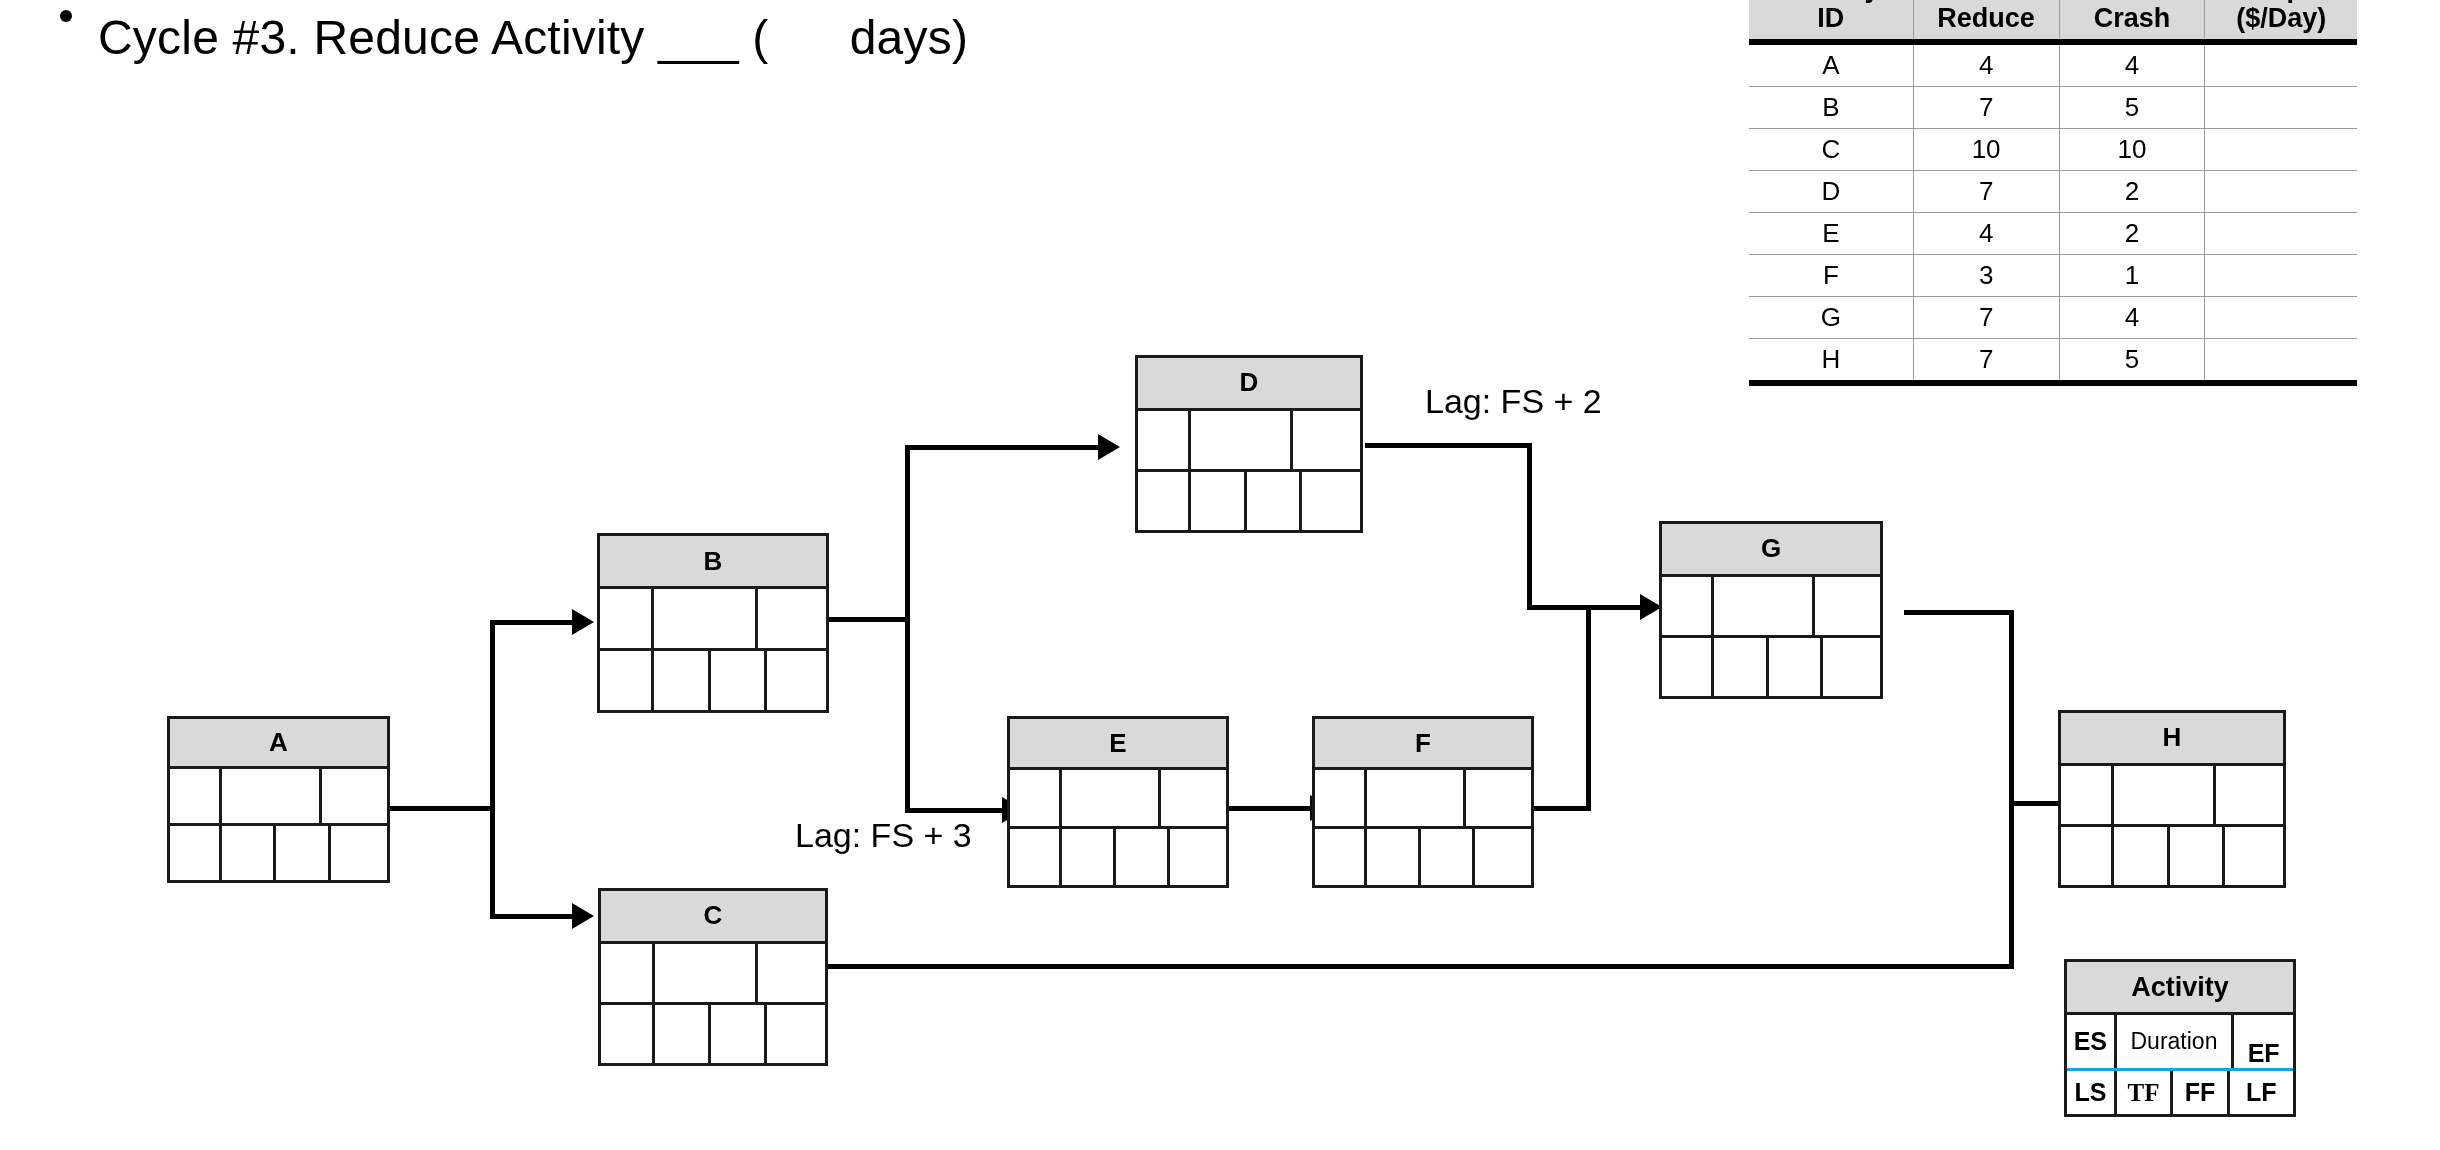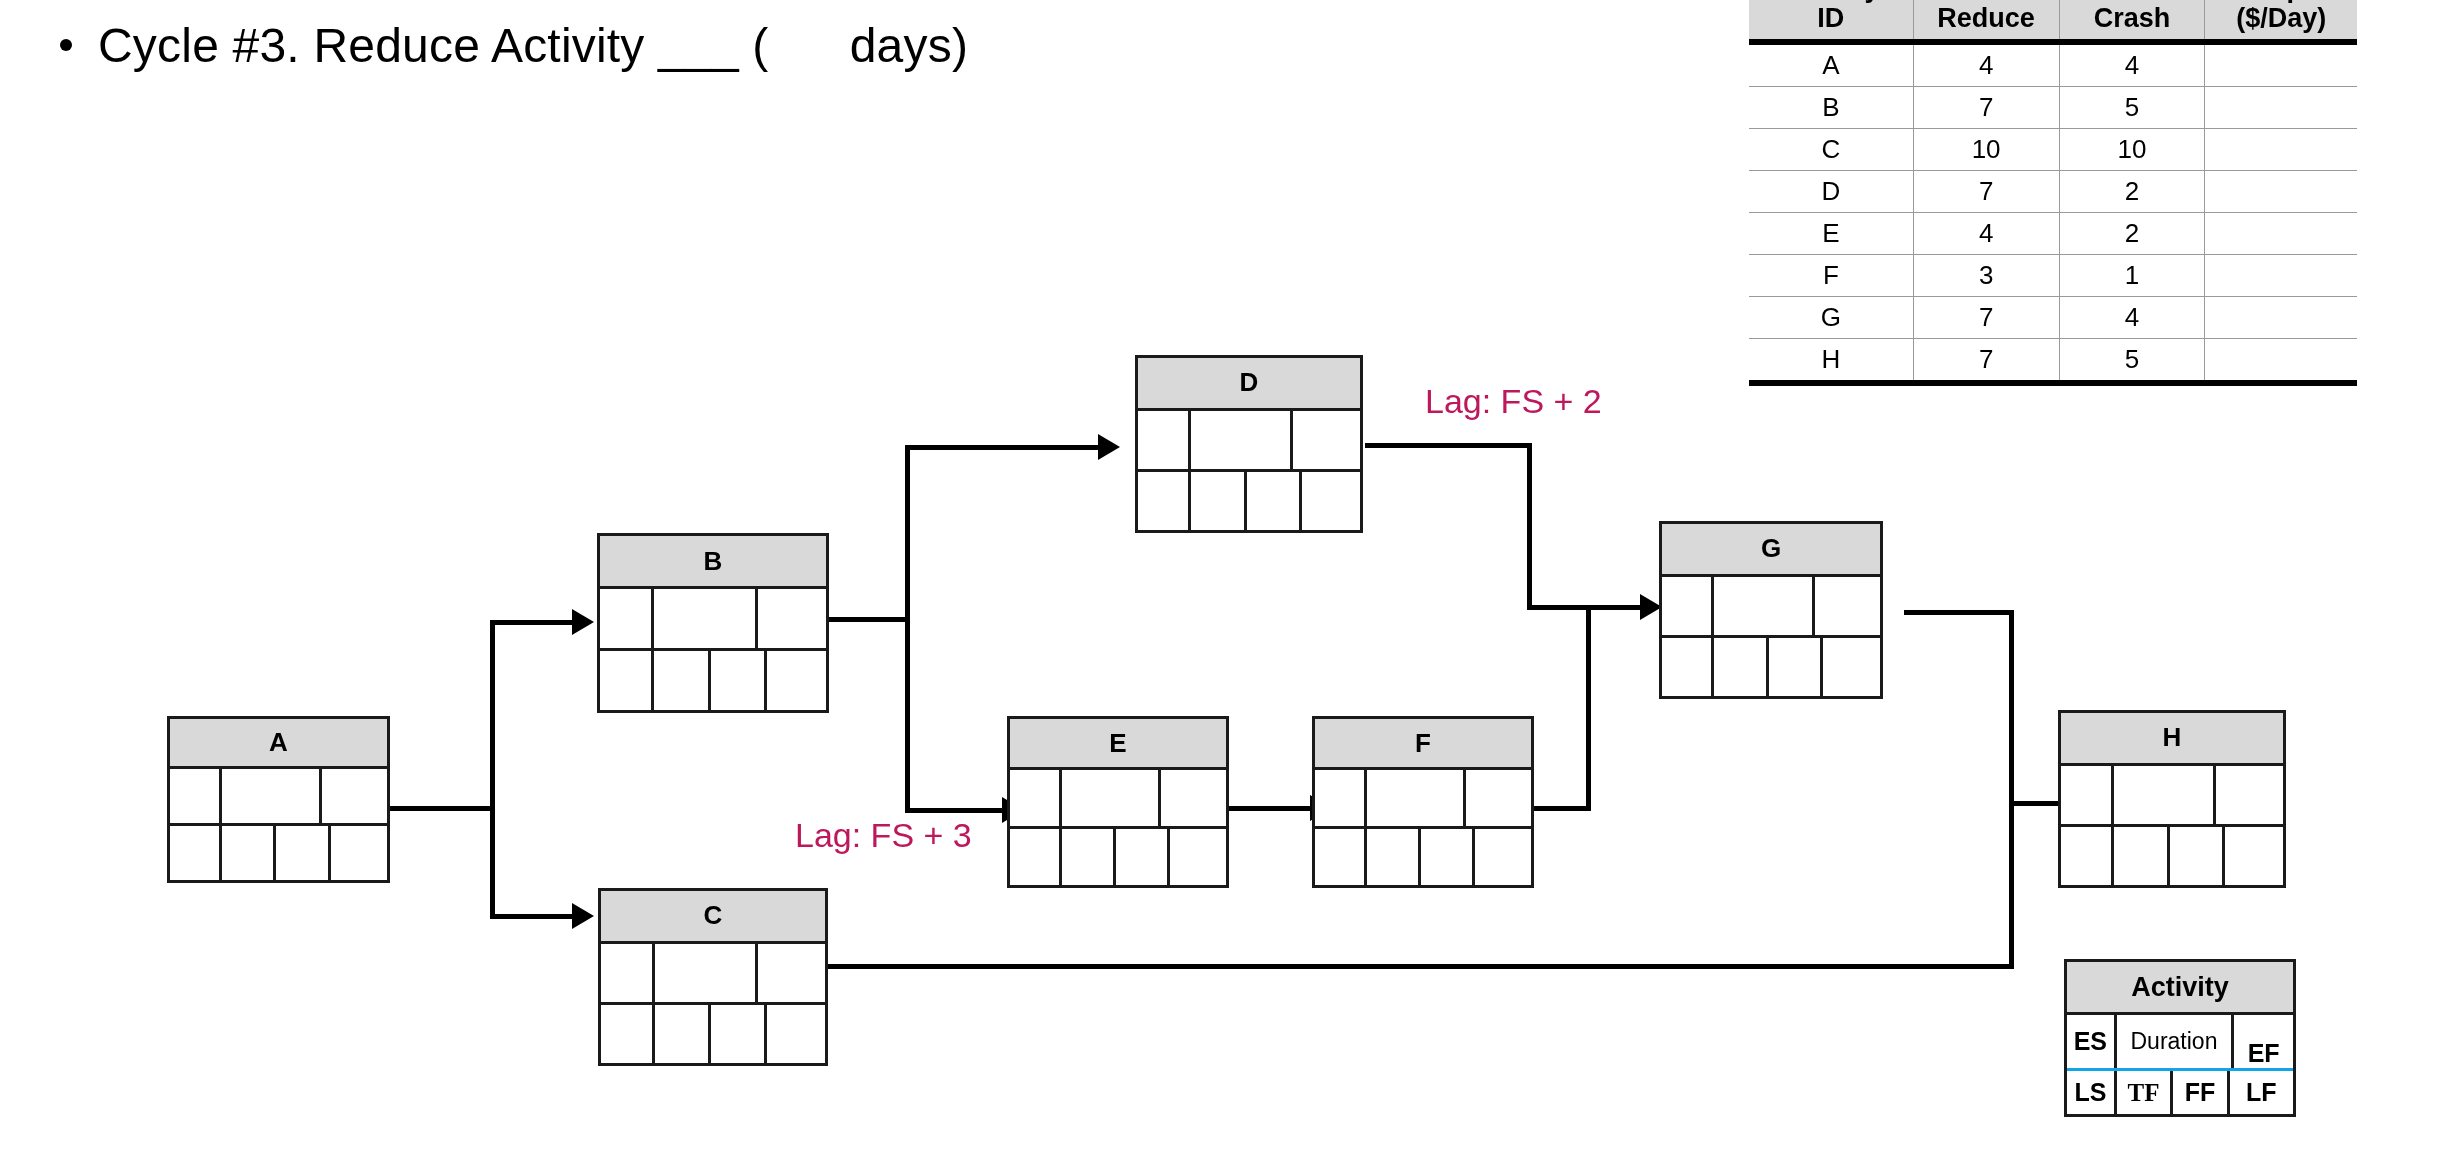--- a/index.html
+++ b/index.html
@@ -6,21 +6,21 @@
   body{
     width:2440px;height:1150px;
     background:#ffffff;
     font-family:"Liberation Sans", sans-serif;
     position:relative;
     overflow:hidden;
   }
   
   #title-line{
     position:absolute;left:60px;top:10px;width:1600px;height:70px;
-    display:flex;align-items:center;
+    display:flex;
   }
   #title-bullet{
     width:12px;height:12px;border-radius:50%;background:#000;
     margin-right:26px;flex:0 0 auto;
   }
   #title-text{
     font-size:48px;color:#000;white-space:pre;letter-spacing:.2px;
   }
 
   
@@ -62,21 +62,21 @@
   .arrowhead{
     position:absolute;width:0;height:0;
     border-top:13px solid transparent;
     border-bottom:13px solid transparent;
     border-left:22px solid #000;
     z-index:3;
   }
 
   
   .lag-label{
-    position:absolute;font-size:34px;color:#be185d;white-space:nowrap;z-index:6;
+    position:absolute;font-size:34px;color:#000000;white-space:nowrap;z-index:6;
   }
 
   
   #crash-table{
     position:absolute;left:1749px;top:-33px;width:608px;
     border-collapse:collapse;
     font-size:26px;color:#000;
   }
   #crash-table th{
     background:#d9d9d9;font-weight:bold;

